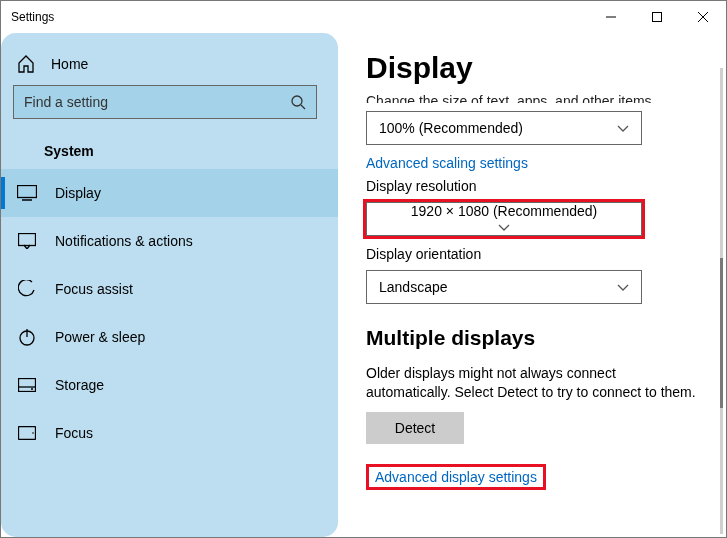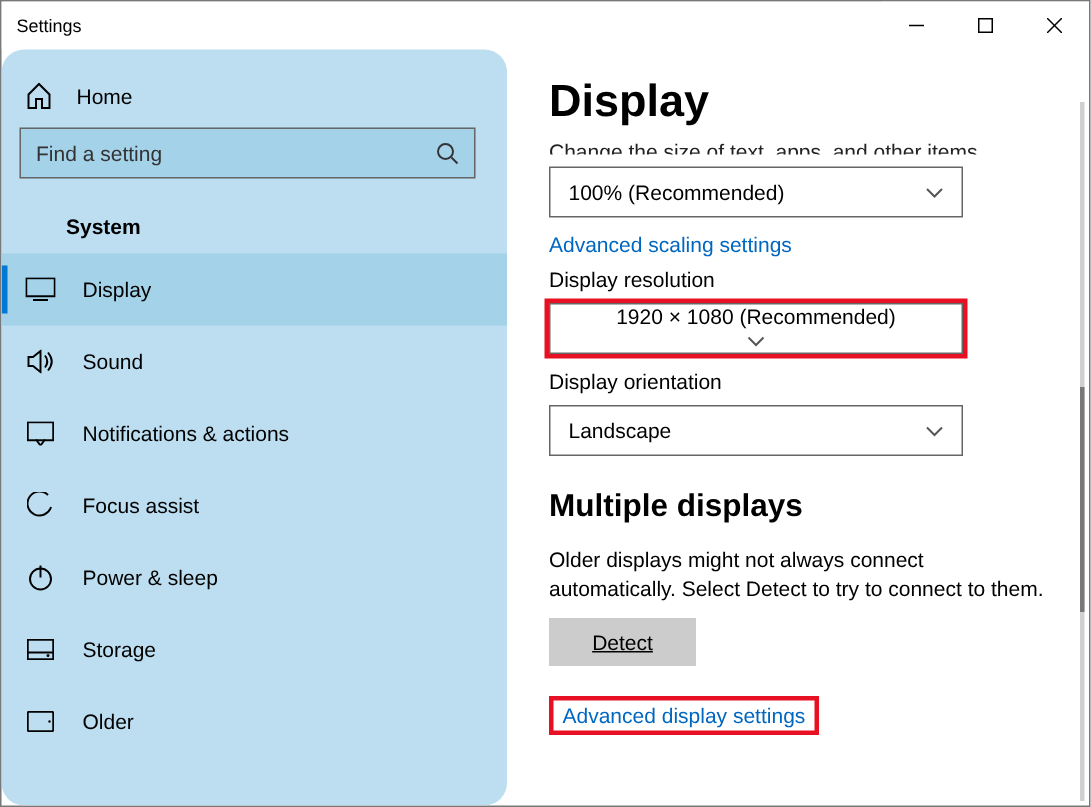--- a/index.html
+++ b/index.html
@@ -137,21 +137,20 @@
     line-height: 19px;
     margin-bottom: 10px;
   }
   .btn-detect {
     background: #ccc;
     border: none;
     width: 98px; height: 32px;
     font-size: 14px;
     text-align: center;
     margin-bottom: 20px;
-    text-decoration: underline;
   }
   .adv-link-box {
     display: inline-block;
     border: 3px solid #e81123;
     padding: 2px 6px;
     color: #0067c0;
     font-size: 14px;
   }
   .scrollbar {
     position: absolute;
@@ -216,30 +215,20 @@
         <svg width="20" height="16" viewBox="0 0 20 16">
             <rect x="0.5" y="0.5" width="19" height="12" fill="none" stroke="#000" stroke-width="1.3"></rect>
             <line x1="5" y1="15" x2="15" y2="15" stroke="#000" stroke-width="1.3"></line>
           </svg>
       </span>
       <span>Display</span>
     </div>
     <div class="nav-item">
       <span class="ico">
         <svg width="18" height="16" viewBox="0 0 18 16">
-            <path d="M1 5 L4 5 L9 1 L9 15 L4 11 L1 11 Z" fill="none" stroke="#000" stroke-width="1.3"></path>
-            <path d="M12 4 Q15 8 12 12" fill="none" stroke="#000" stroke-width="1.3"></path>
-            <path d="M14 2 Q19 8 14 14" fill="none" stroke="#000" stroke-width="1.3"></path>
-          </svg>
-      </span>
-      <span>Sound</span>
-    </div>
-    <div class="nav-item">
-      <span class="ico">
-        <svg width="18" height="16" viewBox="0 0 18 16">
             <rect x="0.5" y="0.5" width="17" height="12" fill="none" stroke="#000" stroke-width="1.3"></rect>
             <path d="M6 12 L9 16 L12 12" fill="none" stroke="#000" stroke-width="1.3"></path>
           </svg>
       </span>
       <span>Notifications &amp; actions</span>
     </div>
     <div class="nav-item">
       <span class="ico">
         <svg width="18" height="18" viewBox="0 0 18 18">
             <path d="M14 2 A8 8 0 1 0 16 10" fill="none" stroke="#000" stroke-width="1.3"></path>
@@ -266,21 +255,21 @@
       </span>
       <span>Storage</span>
     </div>
     <div class="nav-item">
       <span class="ico">
         <svg width="18" height="14" viewBox="0 0 18 14">
             <rect x="0.5" y="0.5" width="17" height="13" rx="1" fill="none" stroke="#000" stroke-width="1.3"></rect>
             <circle cx="15" cy="7" r="0.8" fill="#000"></circle>
           </svg>
       </span>
-      <span>Older</span>
+      <span>Focus</span>
     </div>
   </div>
 
   <div class="main">
     <h1>Display</h1>
     <div class="truncated-line">Change the size of text, apps, and other items</div>
 
     <div class="dropdown">
       <span>100% (Recommended)</span>
       <span class="chev">

